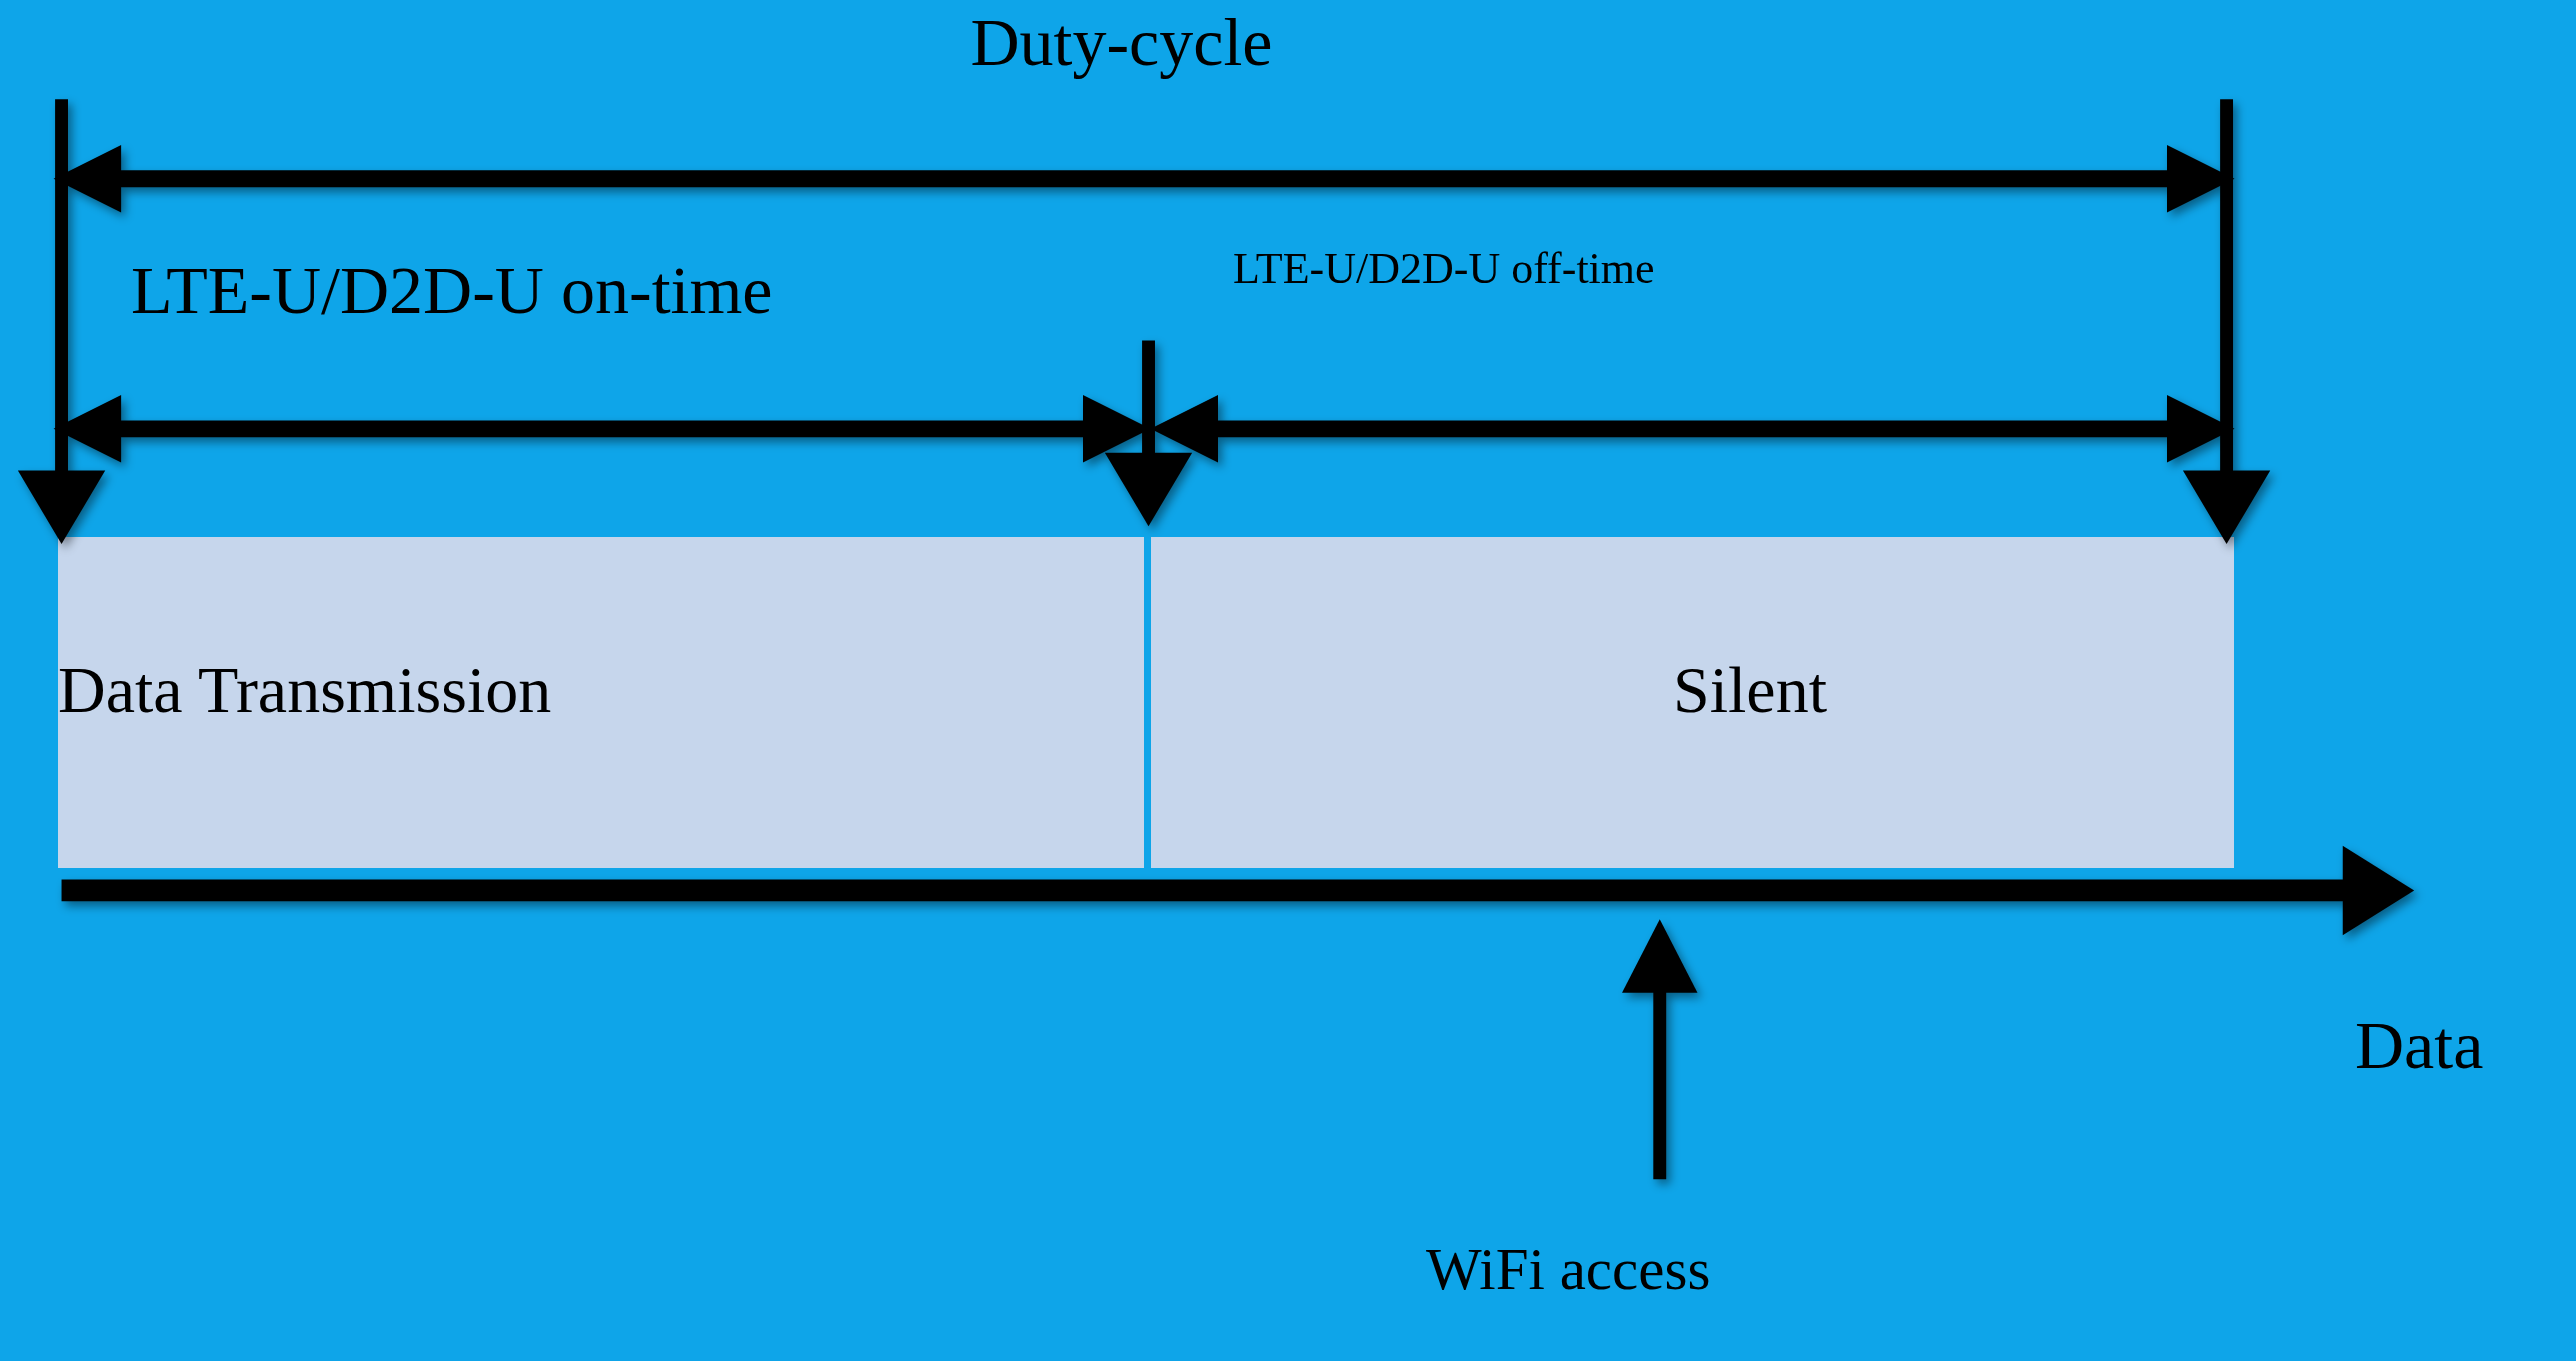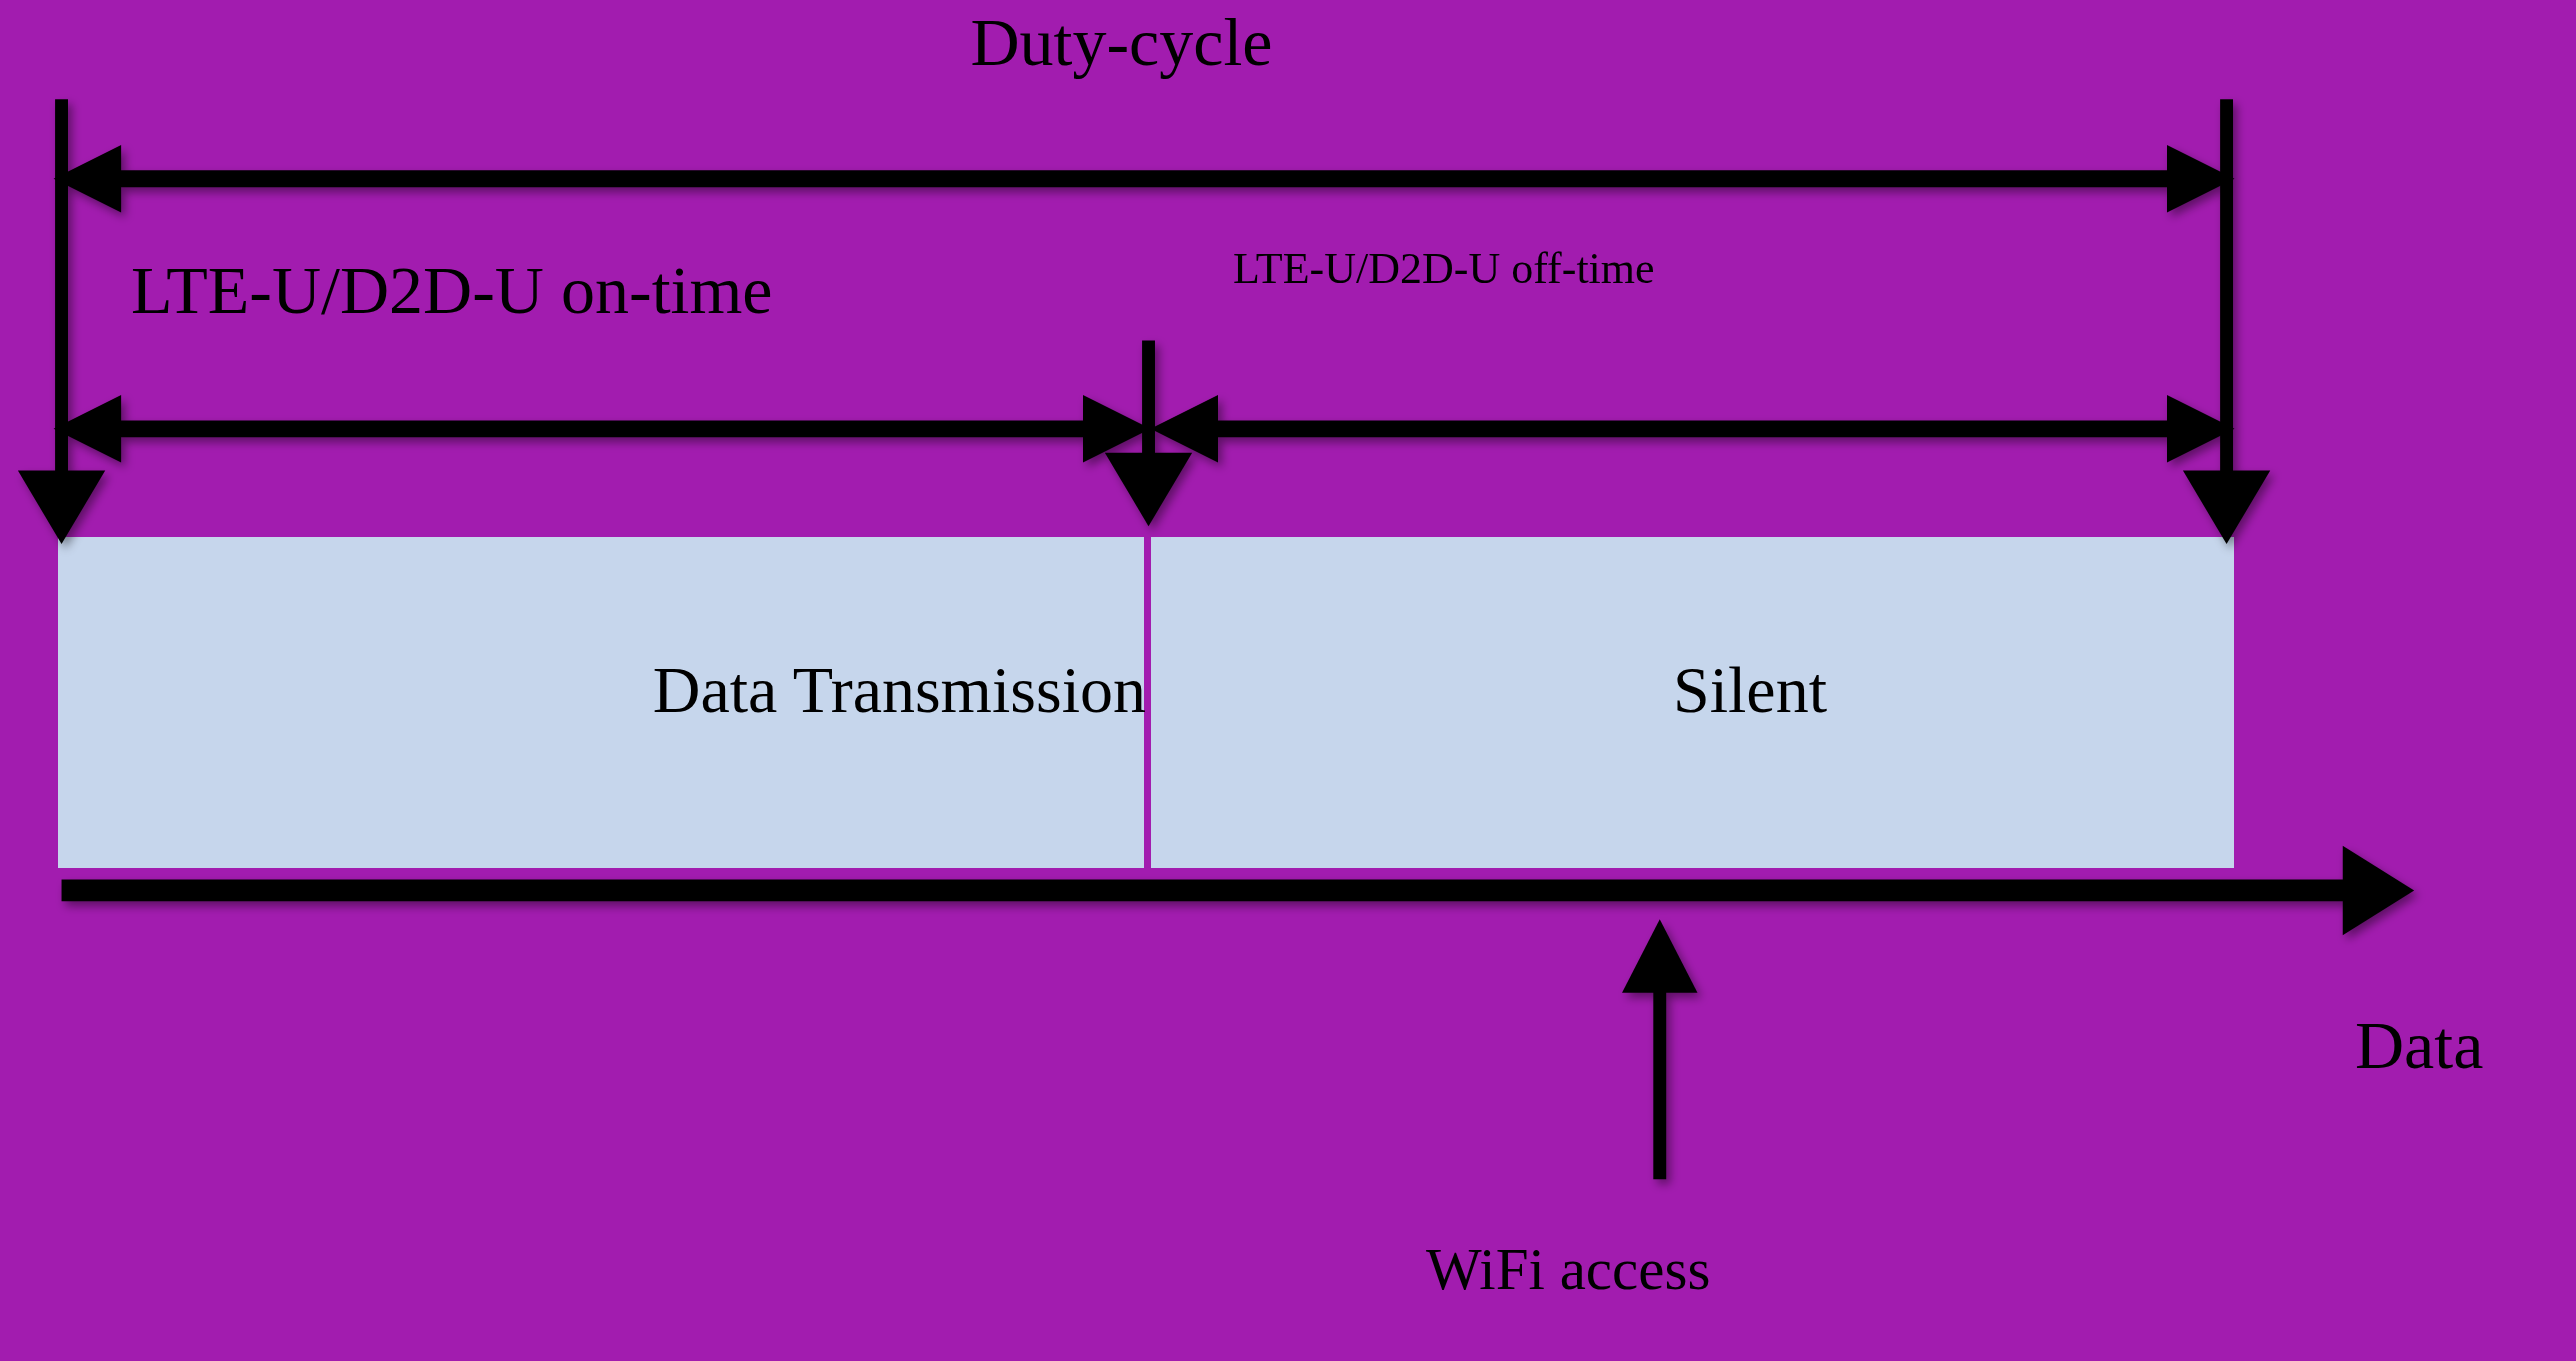--- a/index.html
+++ b/index.html
@@ -7,21 +7,21 @@
     padding: 0;
     background: #ffffff;
   }
   body {
     font-family: "Liberation Serif", "DejaVu Serif", serif;
   }
   #canvas {
     position: relative;
     width: 2576px;
     height: 1362px;
-    background: #a21caf;
+    background: #0ea5e9;
     overflow: hidden;
   }
   .lbl {
     position: absolute;
     color: #000000;
     white-space: nowrap;
     font-family: "Liberation Serif", "DejaVu Serif", serif;
     font-weight: 400;
     line-height: 1;
   }
@@ -36,21 +36,21 @@
     left: 131px; top: 256px;
     font-size: 68px;
   }
   #off-time-label {
     left: 1233px; top: 247px;
     font-size: 44px;
   }
   #data-transmission-label {
     left: 58px; top: 657px;
     width: 1088px;
-    text-align: right;
+    text-align: left;
     font-size: 66px;
   }
   #silent-label {
     left: 1208px; top: 657px;
     width: 1084px;
     text-align: center;
     font-size: 66px;
   }
   #wifi-access-label {
     left: 1426px; top: 1240px;

